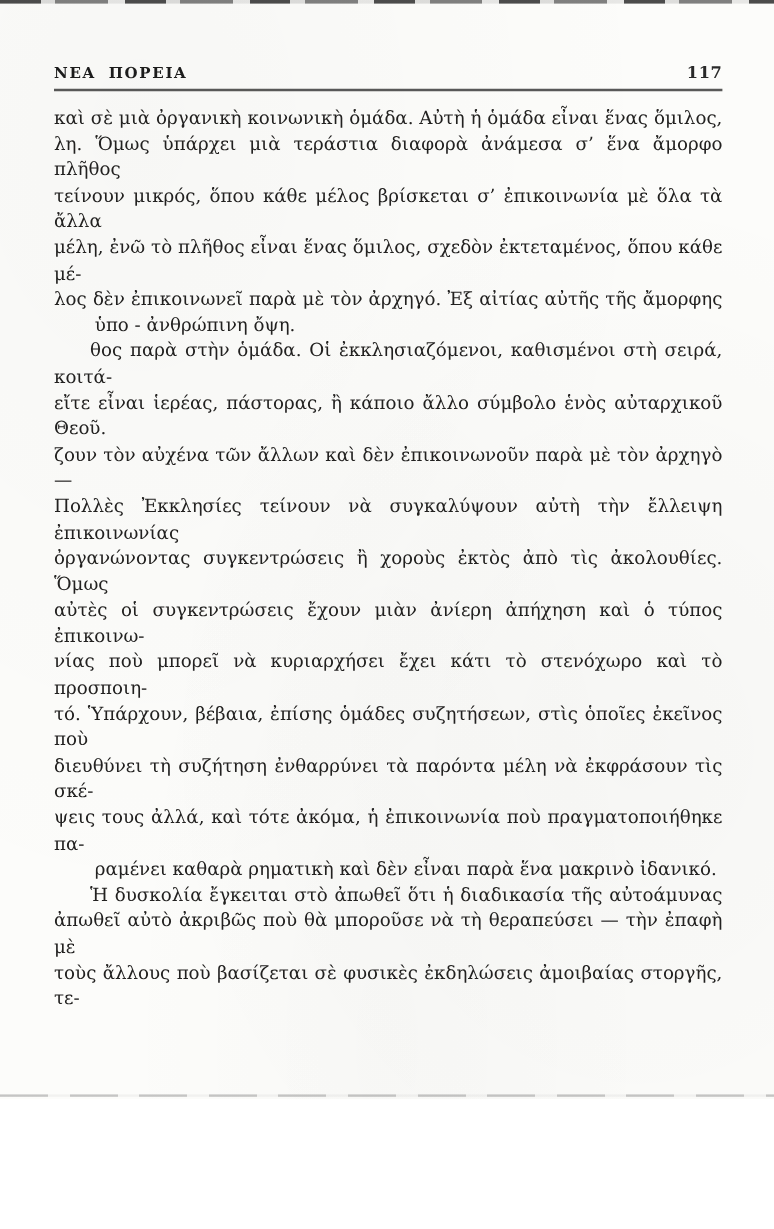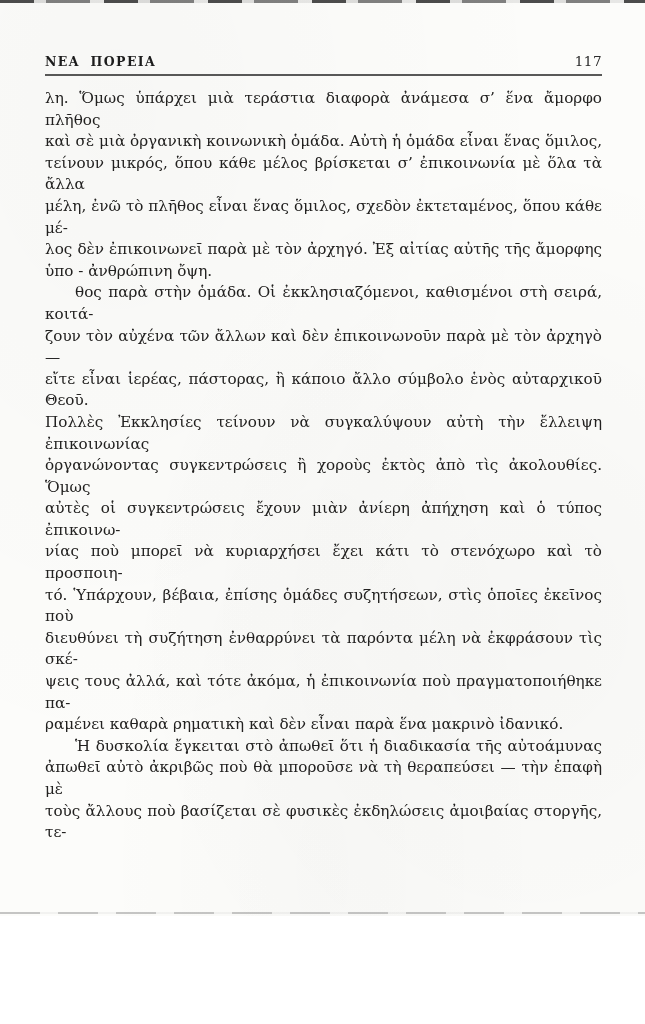--- a/index.html
+++ b/index.html
@@ -52,21 +52,21 @@
   }
   .journal-title {
     font-weight: bold;
     font-size: 12.5px;
     letter-spacing: 1.4px;
     word-spacing: 5px;
     color: #1c1c1c;
   }
   .page-number {
     font-size: 13.5px;
-    font-weight: normal;
+    font-weight: bold;
     color: #2a2a2a;
     letter-spacing: 0.5px;
   }
   .header-rule {
     margin-top: 5px;
     border-top: 2px solid rgba(48,48,48,0.8);
   }
   .body-text {
     margin-top: 12px;
     font-size: 15.2px;
@@ -75,48 +75,49 @@
   }
   .paragraph { margin: 0; }
   .paragraph.indent .line:first-child { text-indent: 30px; }
   .line {
     text-align: justify;
     text-align-last: justify;
     white-space: normal;
   }
   .line.final {
     text-align-last: left;
+    margin-left: 34px;
   }
 </style>
 </head>
 <body>
 
 <div class="page">
   <div class="scan-edge-top"></div>
 
   <div class="content">
     <div class="header-row">
       <span class="journal-title">ΝΕΑ ΠΟΡΕΙΑ</span>
       <span class="page-number">117</span>
     </div>
     <div class="header-rule"></div>
 
     <div class="body-text">
         <div class="paragraph">
+          <div class="line">καὶ σὲ μιὰ ὀργανικὴ κοινωνικὴ ὁμάδα. Αὐτὴ ἡ ὁμάδα εἶναι ἕνας ὅμιλος,</div>
           <div class="line">λη. Ὅμως ὑπάρχει μιὰ τεράστια διαφορὰ ἀνάμεσα σ’ ἕνα ἄμορφο πλῆθος</div>
-          <div class="line">καὶ σὲ μιὰ ὀργανικὴ κοινωνικὴ ὁμάδα. Αὐτὴ ἡ ὁμάδα εἶναι ἕνας ὅμιλος,</div>
           <div class="line">τείνουν μικρός, ὅπου κάθε μέλος βρίσκεται σ’ ἐπικοινωνία μὲ ὅλα τὰ ἄλλα</div>
           <div class="line">μέλη, ἐνῶ τὸ πλῆθος εἶναι ἕνας ὅμιλος, σχεδὸν ἐκτεταμένος, ὅπου κάθε μέ-</div>
           <div class="line">λος δὲν ἐπικοινωνεῖ παρὰ μὲ τὸν ἀρχηγό. Ἐξ αἰτίας αὐτῆς τῆς ἄμορφης</div>
           <div class="line final">ὑπο - ἀνθρώπινη ὄψη.</div>
         </div>
         <div class="paragraph indent">
           <div class="line">θος παρὰ στὴν ὁμάδα. Οἱ ἐκκλησιαζόμενοι, καθισμένοι στὴ σειρά, κοιτά-</div>
+          <div class="line">εἴτε εἶναι ἱερέας, πάστορας, ἢ κάποιο ἄλλο σύμβολο ἑνὸς αὐταρχικοῦ Θεοῦ.</div>
           <div class="line">ζουν τὸν αὐχένα τῶν ἄλλων καὶ δὲν ἐπικοινωνοῦν παρὰ μὲ τὸν ἀρχηγὸ —</div>
-          <div class="line">εἴτε εἶναι ἱερέας, πάστορας, ἢ κάποιο ἄλλο σύμβολο ἑνὸς αὐταρχικοῦ Θεοῦ.</div>
           <div class="line">Πολλὲς Ἐκκλησίες τείνουν νὰ συγκαλύψουν αὐτὴ τὴν ἔλλειψη ἐπικοινωνίας</div>
           <div class="line">ὀργανώνοντας συγκεντρώσεις ἢ χοροὺς ἐκτὸς ἀπὸ τὶς ἀκολουθίες. Ὅμως</div>
           <div class="line">αὐτὲς οἱ συγκεντρώσεις ἔχουν μιὰν ἀνίερη ἀπήχηση καὶ ὁ τύπος ἐπικοινω-</div>
           <div class="line">νίας ποὺ μπορεῖ νὰ κυριαρχήσει ἔχει κάτι τὸ στενόχωρο καὶ τὸ προσποιη-</div>
           <div class="line">τό. Ὑπάρχουν, βέβαια, ἐπίσης ὁμάδες συζητήσεων, στὶς ὁποῖες ἐκεῖνος ποὺ</div>
           <div class="line">διευθύνει τὴ συζήτηση ἐνθαρρύνει τὰ παρόντα μέλη νὰ ἐκφράσουν τὶς σκέ-</div>
           <div class="line">ψεις τους ἀλλά, καὶ τότε ἀκόμα, ἡ ἐπικοινωνία ποὺ πραγματοποιήθηκε πα-</div>
           <div class="line final">ραμένει καθαρὰ ρηματικὴ καὶ δὲν εἶναι παρὰ ἕνα μακρινὸ ἰδανικό.</div>
         </div>
         <div class="paragraph indent">

